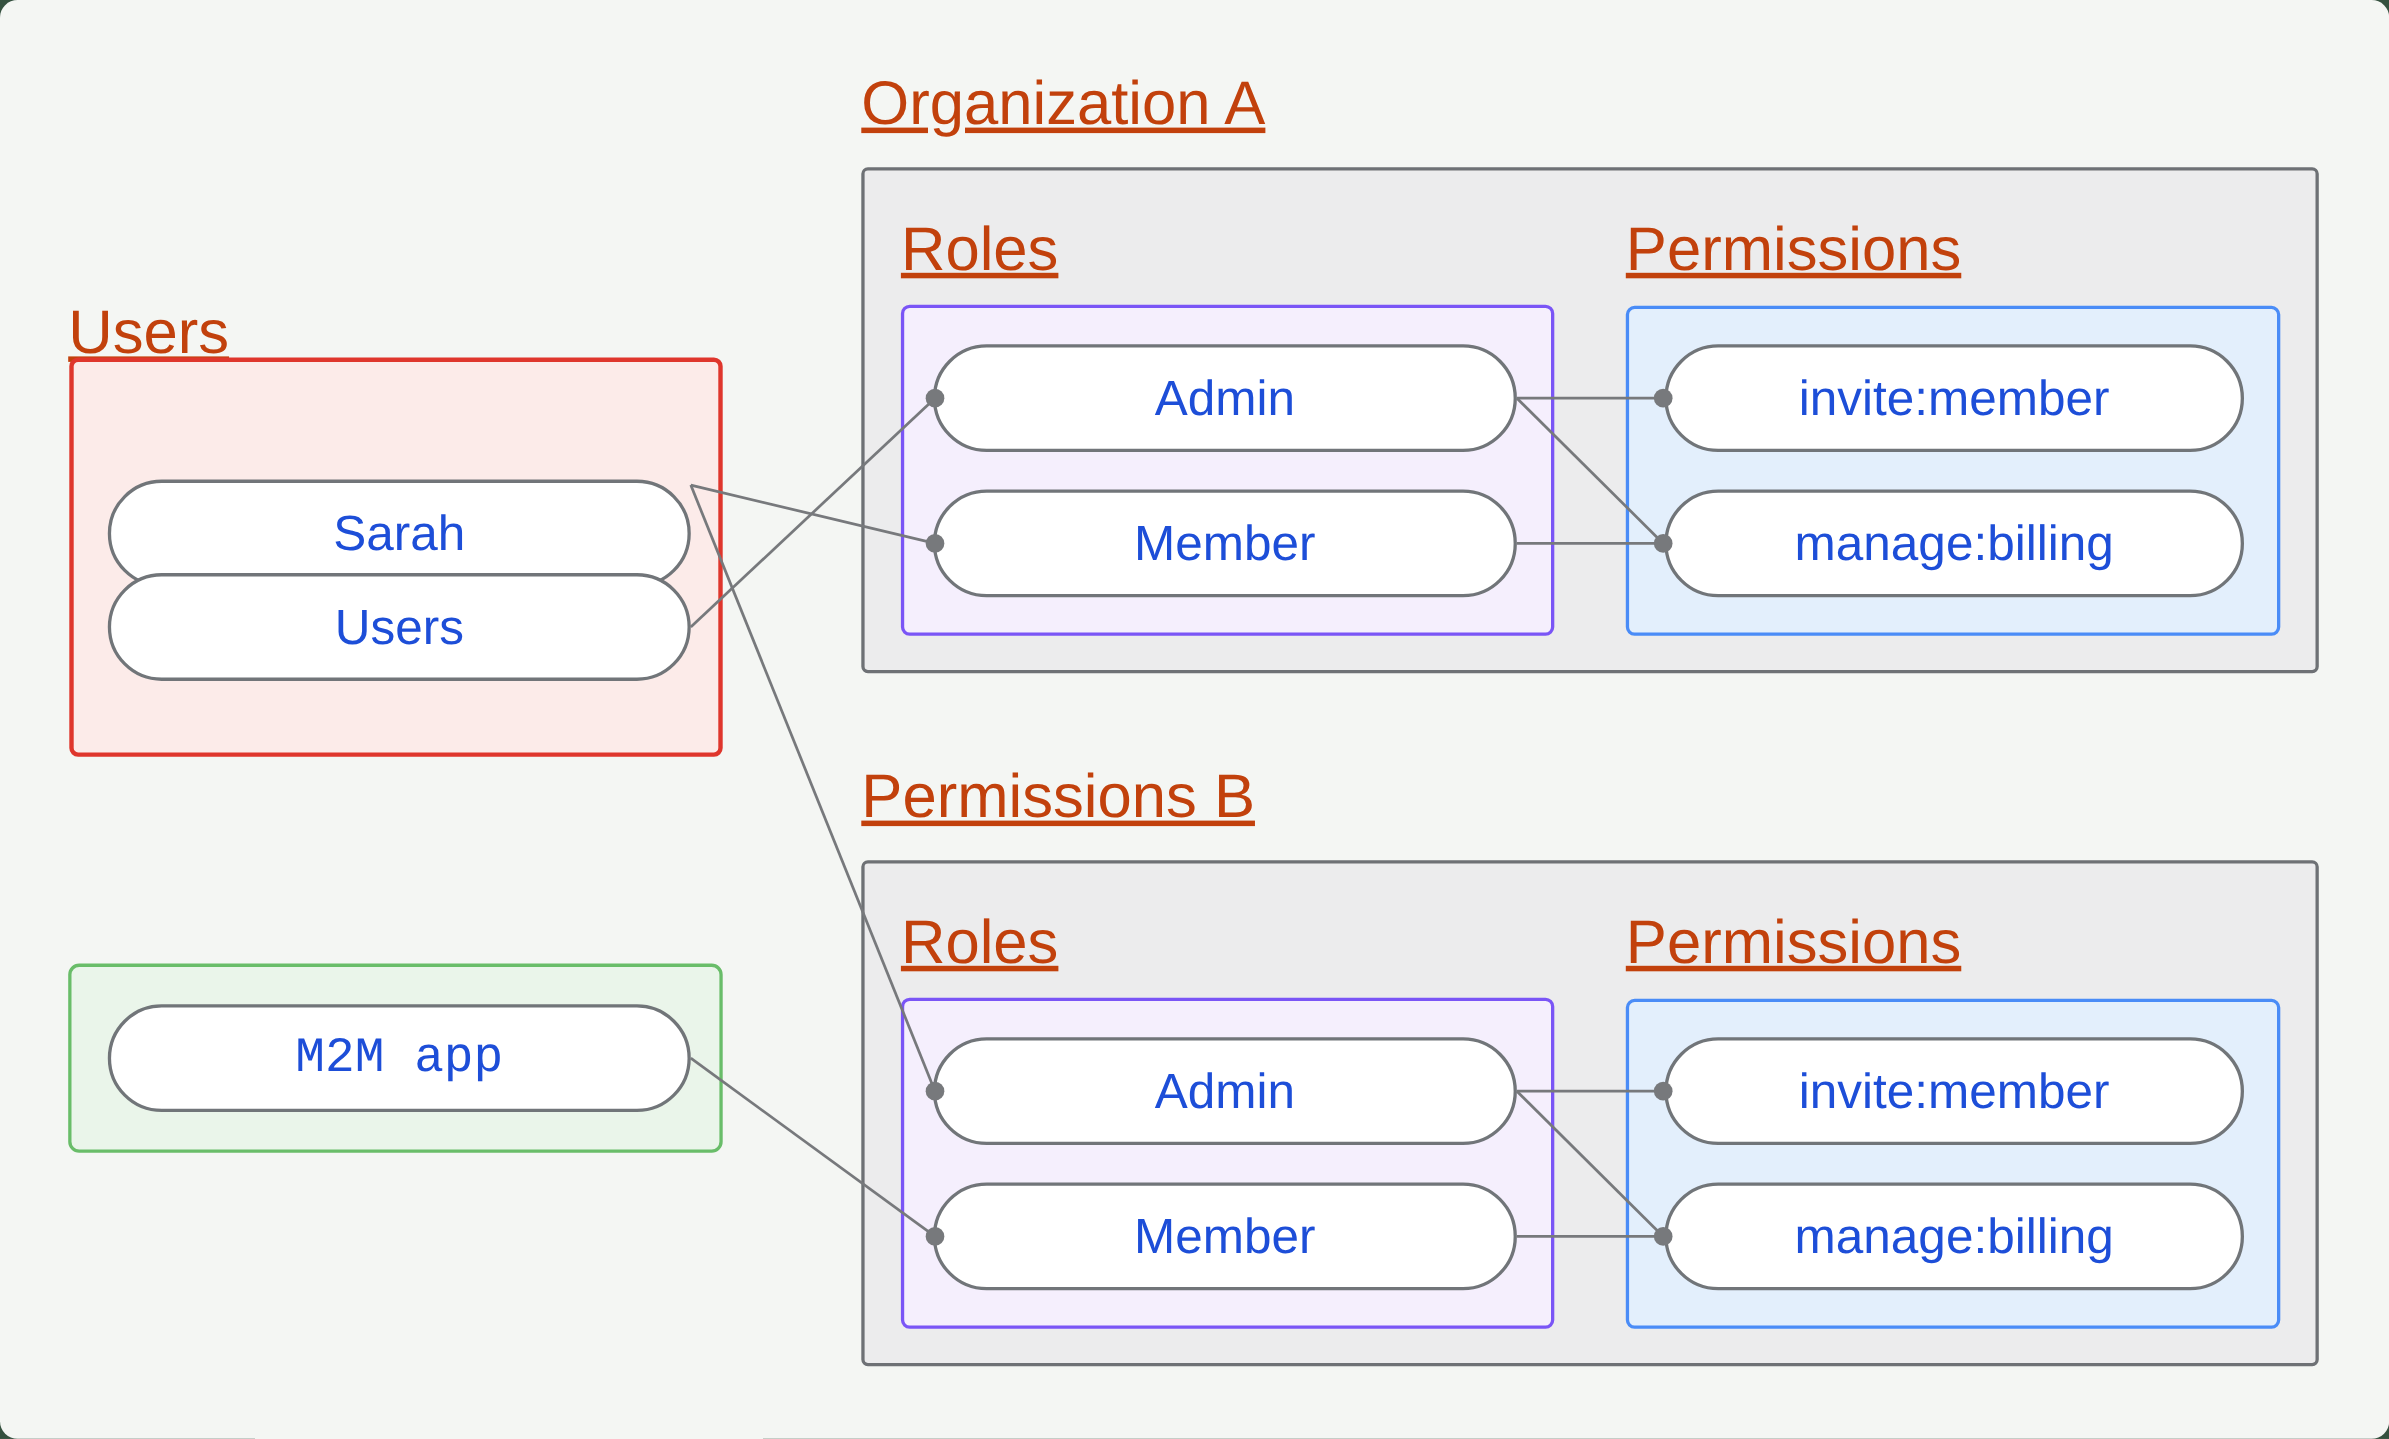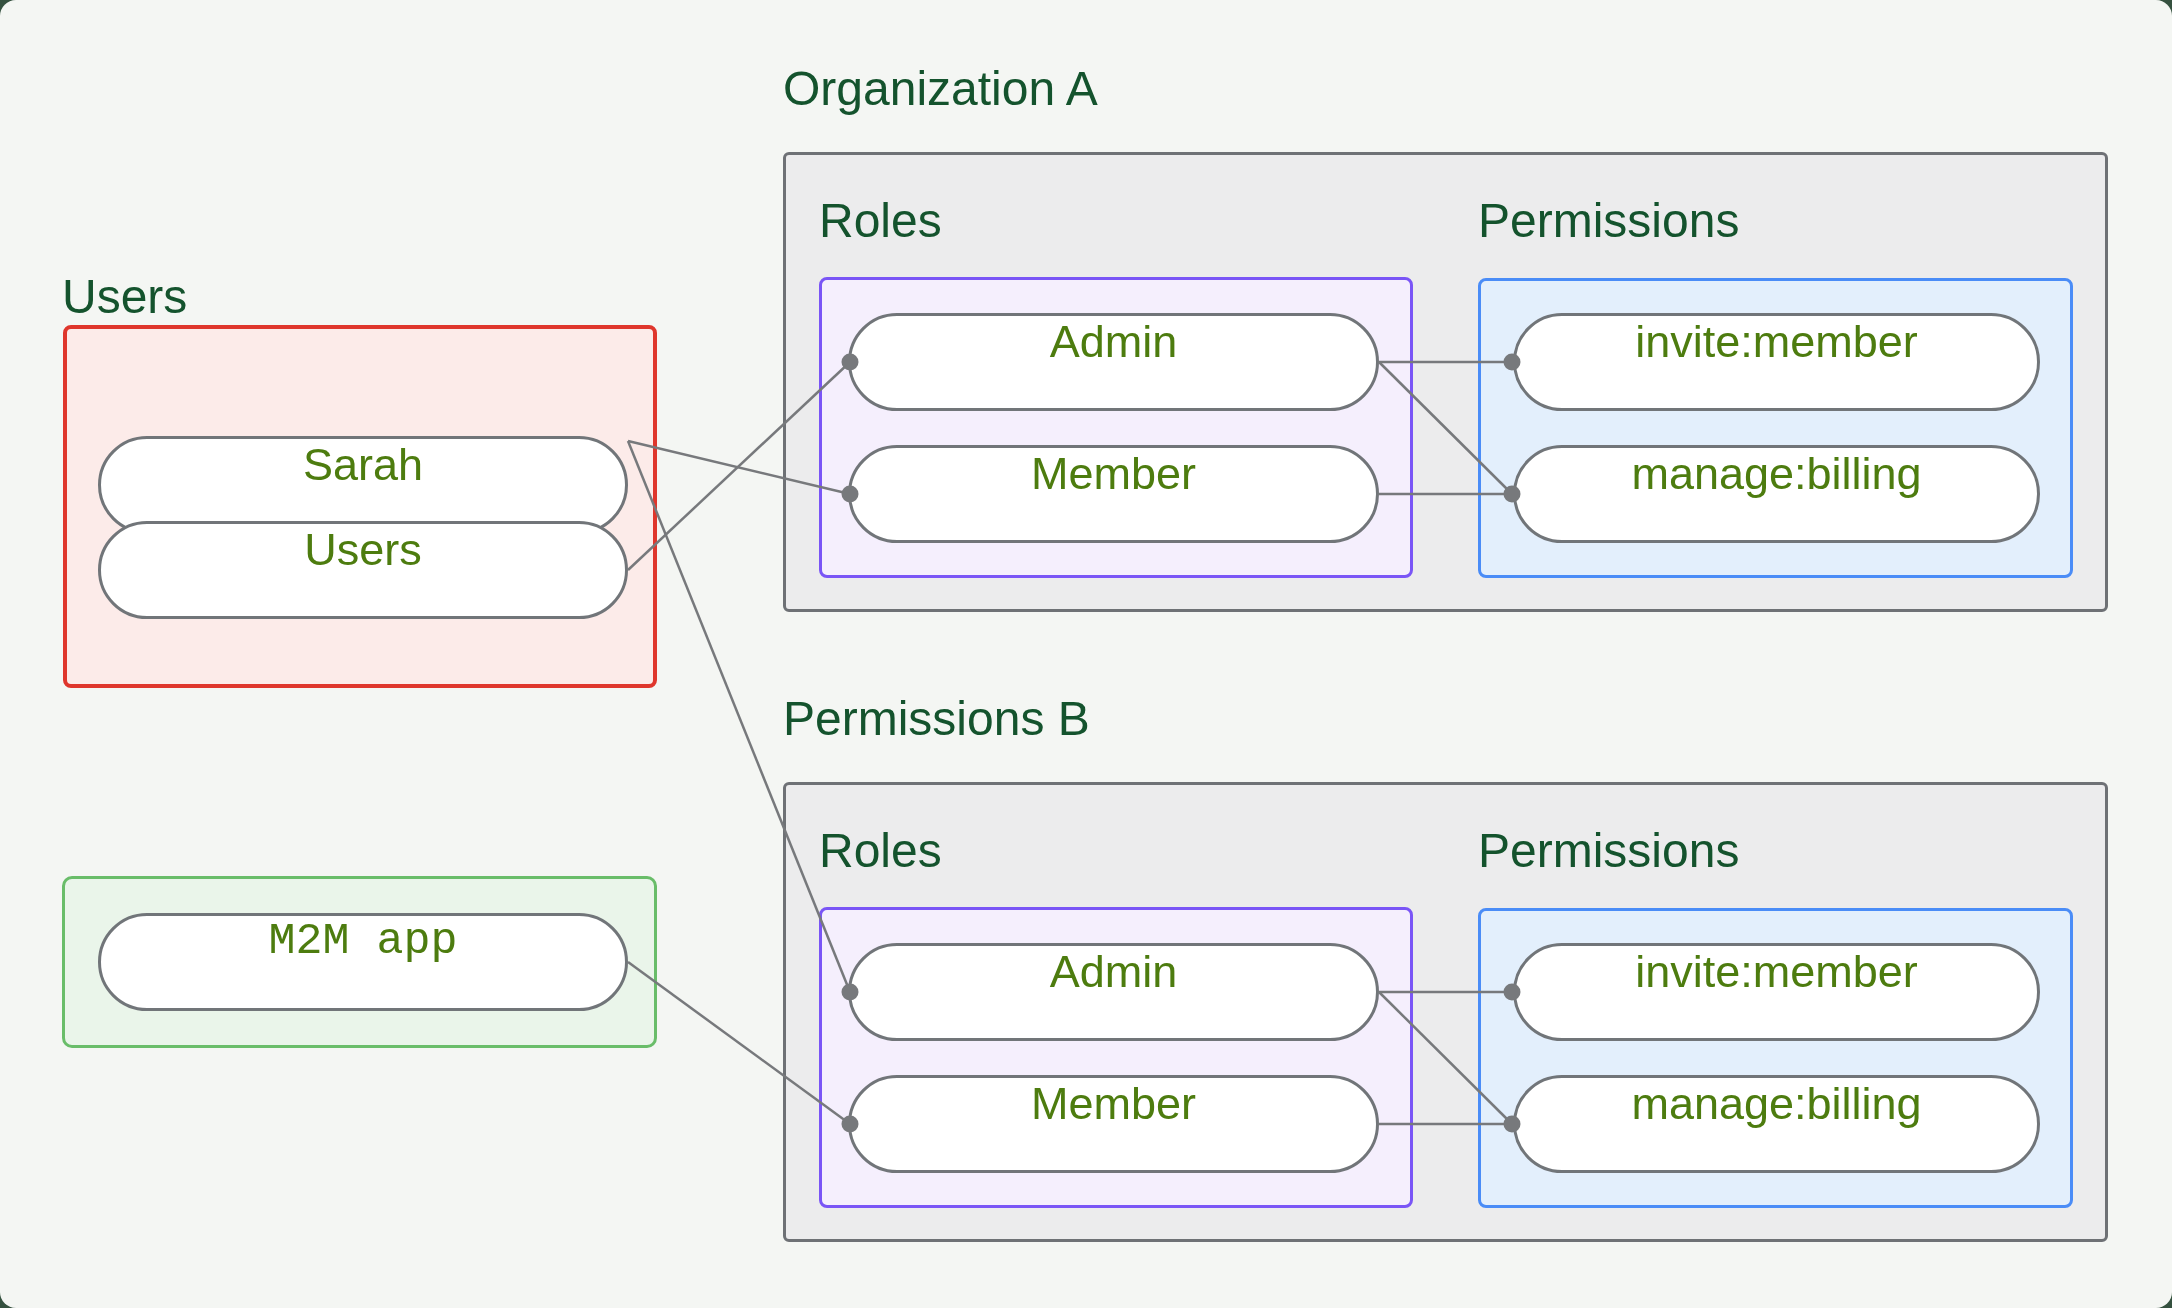--- a/index.html
+++ b/index.html
@@ -14,25 +14,26 @@
     position: absolute;
     left: 0; top: 0;
     width: 2172px;
     height: 1308px;
     background: #f4f6f3;
     border-radius: 16px;
     overflow: hidden;
   }
   .label {
     position: absolute;
-    font-size: 48px;
+    font-size: 56px;
     font-weight: 400;
-    color: #14532d;
+    color: #c2410c;
     line-height: 1.1;
     white-space: nowrap;
+    text-decoration: underline;
   }
   .group-box {
     position: absolute;
     box-sizing: border-box;
     border-radius: 8px;
   }
   .users-box {
     left: 63px; top: 325px; width: 594px; height: 363px;
     background: #fcebe9;
     border: 4px solid #df362c;
@@ -74,23 +75,24 @@
   .roles-b { top: 907px; }
   .perms-b { top: 908px; }
   .pill {
     position: absolute;
     box-sizing: border-box;
     height: 98px;
     background: #ffffff;
     border: 3px solid #717579;
     border-radius: 49px;
     display: flex;
+    align-items: center;
     justify-content: center;
     font-size: 45px;
-    color: #4d7c0f;
+    color: #1d4ed8;
     z-index: 2;
   }
   .user-pill  { left: 98px;  width: 530px; }
   .role-pill  { left: 848px; width: 531px; }
   .perm-pill  { left: 1513px; width: 527px; }
   .connections {
     position: absolute;
     left: 0; top: 0;
     width: 2172px;
     height: 1308px;

